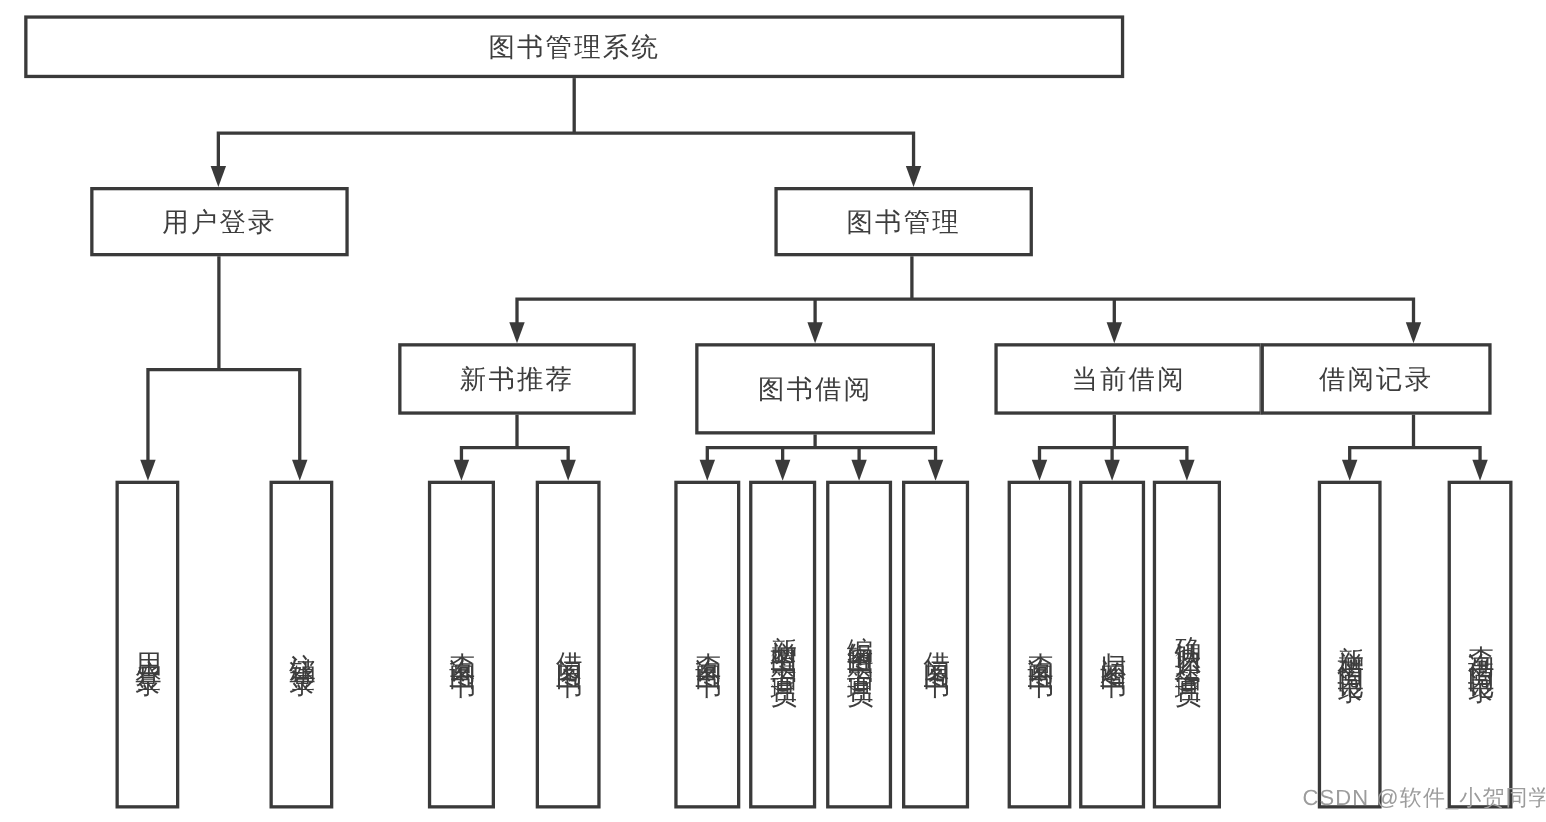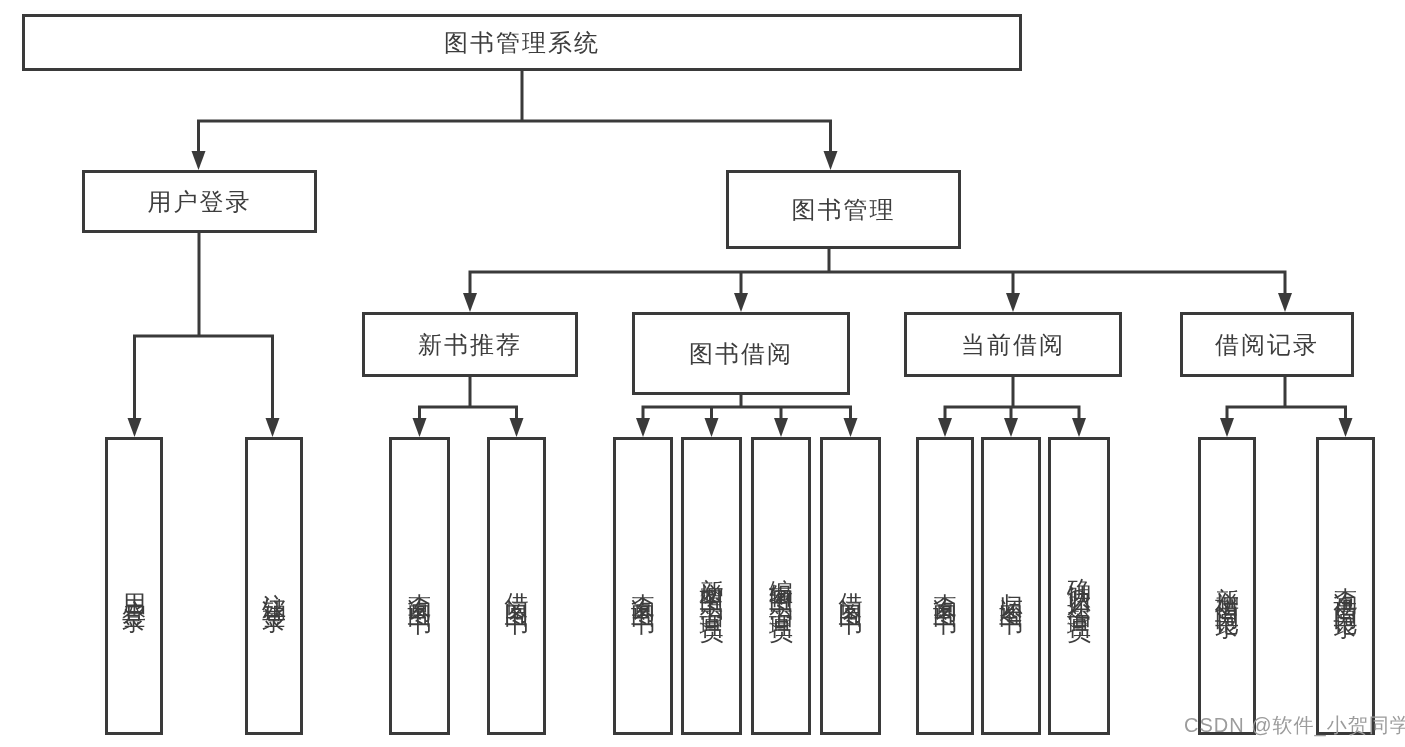--- a/index.html
+++ b/index.html
@@ -91,34 +91,34 @@
     </g>
   </svg>
 
   <div class="node h" style="left:22px; top:14px; width:1000px; height:57px;">
     <span>图书管理系统</span>
   </div>
 
   <div class="node h" style="left:82px; top:170px; width:235px; height:63px;">
     <span>用户登录</span>
   </div>
-  <div class="node h" style="left:726px; top:170px; width:235px; height:79px;">
+  <div class="node h" style="left:704px; top:170px; width:235px; height:63px;">
     <span>图书管理</span>
   </div>
 
   <div class="node h" style="left:362px; top:312px; width:216px; height:65px;">
     <span>新书推荐</span>
   </div>
   <div class="node h" style="left:632px; top:312px; width:218px; height:83px;">
     <span>图书借阅</span>
   </div>
-  <div class="node h" style="left:904px; top:312px; width:218px; height:65px;">
+  <div class="node h" style="left:904px; top:312px; width:244px; height:65px;">
     <span>当前借阅</span>
   </div>
-  <div class="node h" style="left:1180px; top:312px; width:174px; height:65px;">
+  <div class="node h" style="left:1146px; top:312px; width:210px; height:65px;">
     <span>借阅记录</span>
   </div>
 
   <div class="node v" style="left:105px;">
     <span class="vtext">用户登录</span>
   </div>
   <div class="node v" style="left:245px;">
     <span class="vtext">注销登录</span>
   </div>
 

